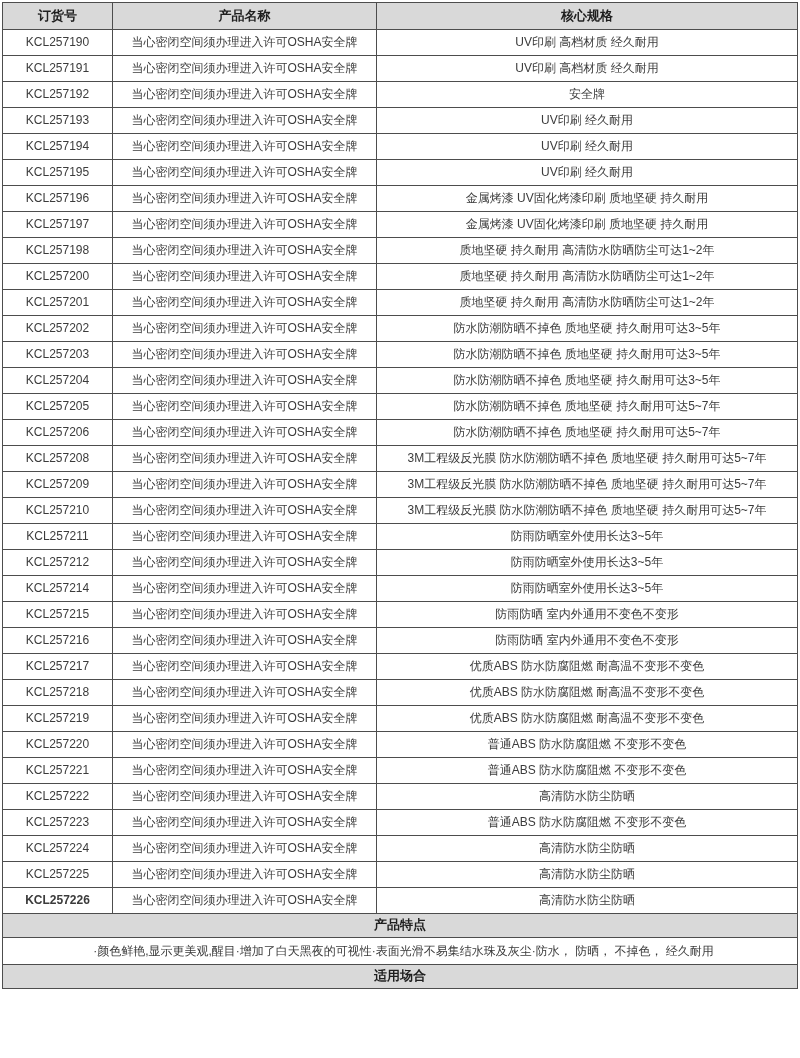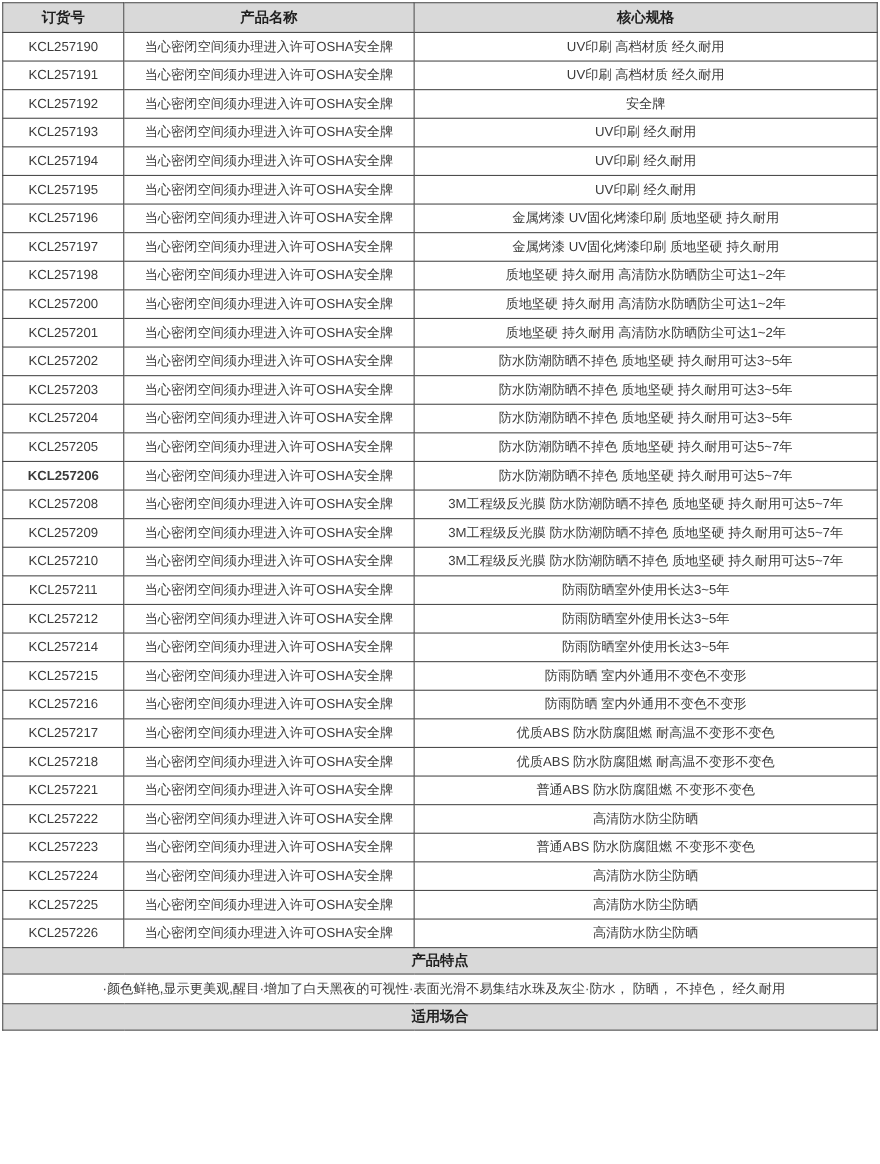--- a/index.html
+++ b/index.html
@@ -162,21 +162,21 @@
     <td style="border-color: rgb(77, 77, 77);">防水防潮防晒不掉色 质地坚硬 持久耐用可达3~5年</td>
   </tr>
 
   <tr>
     <td style="border-color: rgb(77, 77, 77);">KCL257205</td>
     <td style="border-color: rgb(77, 77, 77);">当心密闭空间须办理进入许可OSHA安全牌</td>
     <td style="border-color: rgb(77, 77, 77);">防水防潮防晒不掉色 质地坚硬 持久耐用可达5~7年</td>
   </tr>
 
   <tr>
-    <td style="border-color: rgb(77, 77, 77); font-weight: bold;">KCL257206</td>
+    <td style="border-color: rgb(77, 77, 77);">KCL257206</td>
     <td style="border-color: rgb(77, 77, 77);">当心密闭空间须办理进入许可OSHA安全牌</td>
     <td style="border-color: rgb(77, 77, 77);">防水防潮防晒不掉色 质地坚硬 持久耐用可达5~7年</td>
   </tr>
 
 
   <tr>
     <td style="border-color: rgb(77, 77, 77);">KCL257208</td>
     <td style="border-color: rgb(77, 77, 77);">当心密闭空间须办理进入许可OSHA安全牌</td>
     <td style="border-color: rgb(77, 77, 77);">3M工程级反光膜 防水防潮防晒不掉色 质地坚硬 持久耐用可达5~7年</td>
   </tr>
@@ -229,21 +229,31 @@
     <td style="border-color: rgb(77, 77, 77);">当心密闭空间须办理进入许可OSHA安全牌</td>
     <td style="border-color: rgb(77, 77, 77);">优质ABS 防水防腐阻燃 耐高温不变形不变色</td>
   </tr>
 
   <tr>
     <td style="border-color: rgb(77, 77, 77);">KCL257218</td>
     <td style="border-color: rgb(77, 77, 77);">当心密闭空间须办理进入许可OSHA安全牌</td>
     <td style="border-color: rgb(77, 77, 77);">优质ABS 防水防腐阻燃 耐高温不变形不变色</td>
   </tr>
 
-
+  <tr>
+    <td style="border-color: rgb(77, 77, 77);">KCL257219</td>
+    <td style="border-color: rgb(77, 77, 77);">当心密闭空间须办理进入许可OSHA安全牌</td>
+    <td style="border-color: rgb(77, 77, 77);">优质ABS 防水防腐阻燃 耐高温不变形不变色</td>
+  </tr>
+
+  <tr>
+    <td style="border-color: rgb(77, 77, 77);">KCL257220</td>
+    <td style="border-color: rgb(77, 77, 77);">当心密闭空间须办理进入许可OSHA安全牌</td>
+    <td style="border-color: rgb(77, 77, 77);">普通ABS 防水防腐阻燃 不变形不变色</td>
+  </tr>
 
   <tr>
     <td style="border-color: rgb(77, 77, 77);">KCL257221</td>
     <td style="border-color: rgb(77, 77, 77);">当心密闭空间须办理进入许可OSHA安全牌</td>
     <td style="border-color: rgb(77, 77, 77);">普通ABS 防水防腐阻燃 不变形不变色</td>
   </tr>
 
   <tr>
     <td style="border-color: rgb(77, 77, 77); margin-left: 24px;">KCL257222</td>
     <td style="border-color: rgb(77, 77, 77);">当心密闭空间须办理进入许可OSHA安全牌</td>
@@ -262,21 +272,21 @@
     <td style="border-color: rgb(77, 77, 77);">高清防水防尘防晒</td>
   </tr>
 
   <tr>
     <td style="border-color: rgb(77, 77, 77);">KCL257225</td>
     <td style="border-color: rgb(77, 77, 77);">当心密闭空间须办理进入许可OSHA安全牌</td>
     <td style="border-color: rgb(77, 77, 77);">高清防水防尘防晒</td>
   </tr>
 
   <tr>
-    <td style="border-color: rgb(77, 77, 77);">KCL257226</td>
+    <td style="border-color: rgb(77, 77, 77); font-weight: bold;">KCL257226</td>
     <td style="border-color: rgb(77, 77, 77);">当心密闭空间须办理进入许可OSHA安全牌</td>
     <td style="border-color: rgb(77, 77, 77);">高清防水防尘防晒</td>
   </tr>
 </tbody>
     <tbody>
       <tr class="section-header-row">
         <td colspan="3" style="background: rgb(217, 217, 217); border-color: rgb(77, 77, 77);">产品特点</td>
       </tr>
       <tr class="section-text-row">
         <td colspan="3" style="border-color: rgb(77, 77, 77);">·颜色鲜艳,显示更美观,醒目·增加了白天黑夜的可视性·表面光滑不易集结水珠及灰尘·防水， 防晒， 不掉色， 经久耐用</td>

